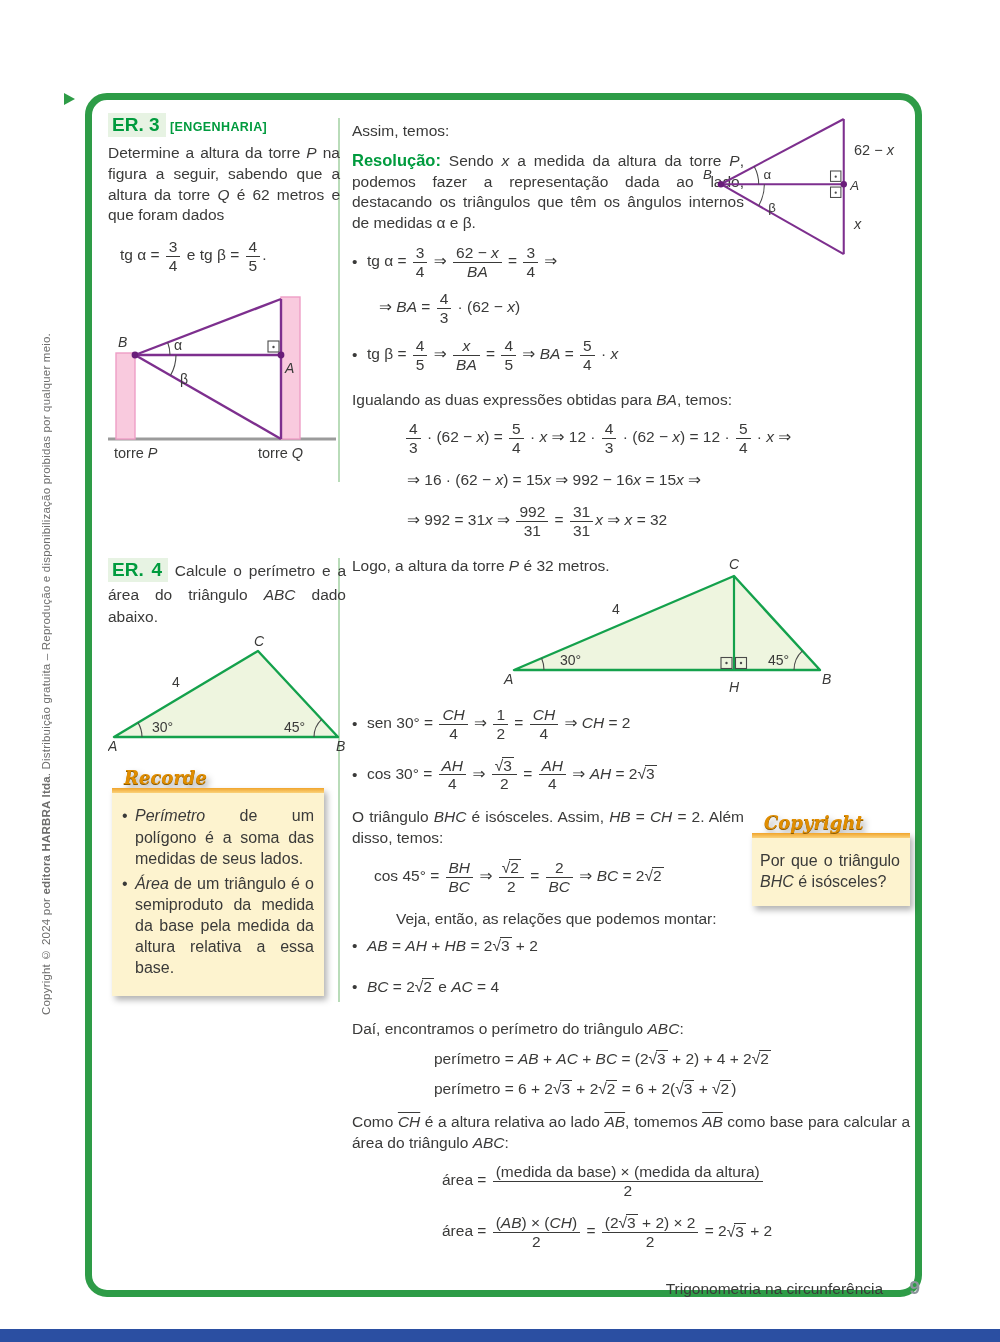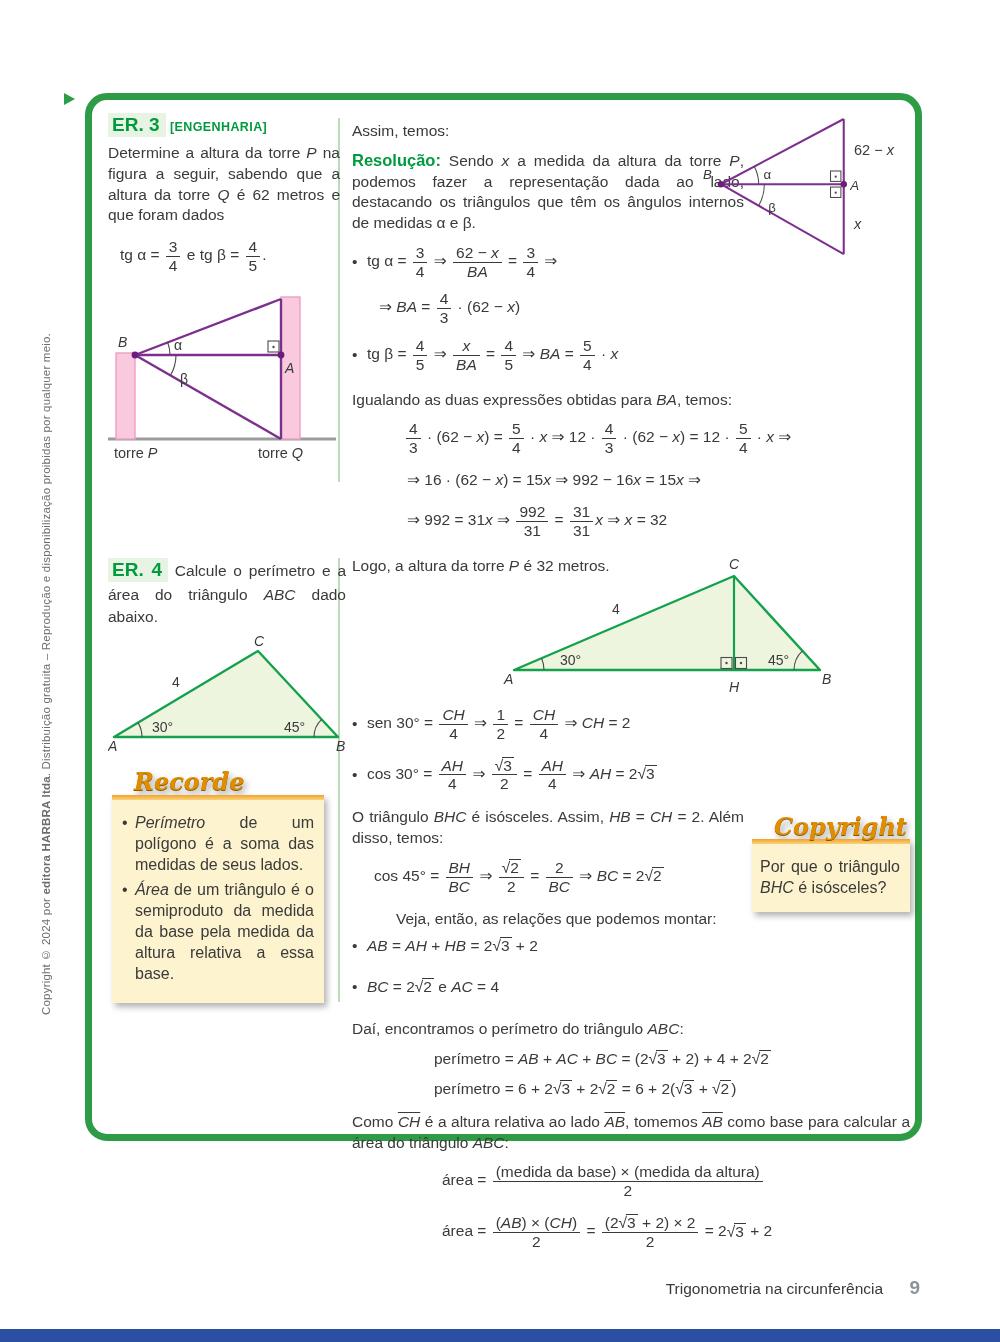--- a/index.html
+++ b/index.html
@@ -13,21 +13,21 @@
   body{width:1000px;height:1342px;position:relative;background:#fff;
        font-family:"Liberation Sans",sans-serif;color:var(--text);overflow:hidden;}
 
   .corner-arrow{position:absolute;left:64px;top:93px;width:0;height:0;
     border-left:11px solid var(--green);border-top:6px solid transparent;border-bottom:6px solid transparent;}
 
   .copyright{position:absolute;left:40px;top:295px;height:720px;
     writing-mode:vertical-rl;transform:rotate(180deg);
     font-size:11.5px;color:#6e6e6d;white-space:nowrap;letter-spacing:.2px;}
 
-  .frame{position:absolute;left:85px;top:93px;width:837px;height:1048px;
+  .frame{position:absolute;left:85px;top:93px;width:837px;height:1204px;
     border:7px solid var(--green);border-radius:22px;box-sizing:border-box;}
 
   .divider{position:absolute;width:2px;background:var(--divider);}
 
   .er3-left {position:absolute;left:16px;top:14px;width:232px;}
   .er3-right{position:absolute;left:260px;top:12px;width:558px;}
   .er4-left {position:absolute;left:16px;top:456px;width:238px;}
   .er4-right{position:absolute;left:260px;top:452px;width:558px;}
 
   .er-label{font-weight:bold;font-size:19px;color:var(--green-dark);
@@ -53,21 +53,21 @@
   .tbullet{position:relative;padding-left:15px;}
   .tbullet::before{content:"•";position:absolute;left:2px;top:0;}
 
   .diagram{position:relative;}
   .diag-label{position:absolute;font-size:14.5px;white-space:nowrap;}
   .svg-label{font-size:14px;fill:var(--text);}
   .svg-ital{font-style:italic;}
 
   .notebox{position:relative;filter:drop-shadow(3px 4px 3px rgba(0,0,0,.30));}
   .nb-title{display:inline-block;font-family:"DejaVu Serif",serif;font-style:italic;font-weight:bold;
-    font-size:24px;color:#e08d00;text-shadow:0 1px 0 #8a5a00;margin:0 0 0 22px;line-height:1.05;}
+    font-size:18px;color:#e08d00;text-shadow:0 1px 0 #8a5a00;margin:0 0 0 12px;line-height:1.05;}
   .nb-bar{height:5px;background:linear-gradient(180deg,#f0a42c,#fbd27b);}
   .nb-body{background:var(--cream);padding:12px 10px 14px 8px;font-size:16px;line-height:1.32;text-align:justify;}
   .nb-body .tbullet{margin-bottom:4px;}
 
   .responda-box{position:absolute;right:0;top:262px;width:158px;}
 
   .footer{position:absolute;top:1277px;right:80px;font-size:15.5px;color:var(--text);}
   .footer .pg{font-weight:bold;font-size:19px;color:#8c949b;margin-left:22px;}
   .blue-bar{position:absolute;left:0;top:1329px;width:1000px;height:13px;background:var(--blue);}
 </style>

